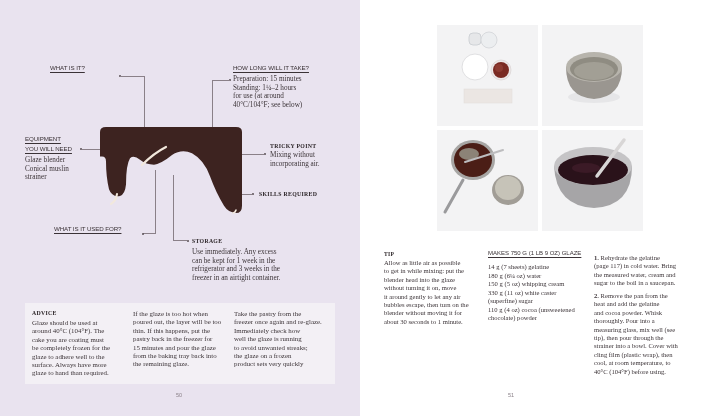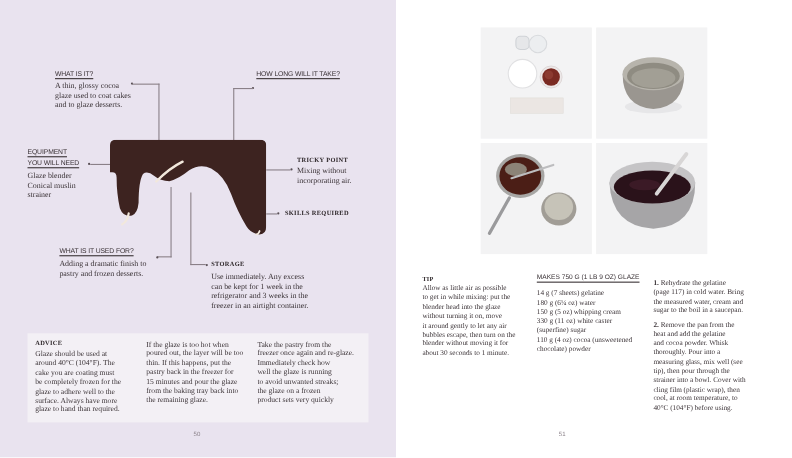--- a/index.html
+++ b/index.html
@@ -22,27 +22,28 @@
   .r-head { position:absolute; font-family:"Liberation Serif", serif; font-weight:bold; font-size:5.6px; letter-spacing:0.3px; color:#2d2629; }
   .makes-head { position:absolute; font-family:"Liberation Sans", sans-serif; font-size:6px; color:#3a3236; text-decoration:underline; text-underline-offset:2px; white-space:nowrap; }
   .step-num { font-weight:bold; }
 </style>
 </head>
 <body>
 
 <div class="page-left">
 
   <div class="sec-head" style="left:50px;top:64px;">WHAT IS IT?</div>
-  <div class="body-text" style="left:50px;top:74px;">A thin, glossy cocoa
-glaze used to coat cakes
-and to glaze desserts.</div>
   <div class="dot" style="left:119px;top:75px;"></div>
   <div class="leader" style="left:120px;top:76px;width:25px;height:52px;border-top-width:1px;border-right-width:1px;"></div>
 
   <div class="sec-head" style="left:233px;top:64px;">HOW LONG WILL IT TAKE?</div>
+  <div class="body-text" style="left:233px;top:75px;">Preparation: 15 minutes
+Standing: 1¼–2 hours
+for use (at around
+40°C/104°F; see below)</div>
   <div class="dot" style="left:229px;top:79px;"></div>
   <div class="leader" style="left:212px;top:80px;width:18px;height:48px;border-top-width:1px;border-left-width:1px;"></div>
 
   <div class="sec-head" style="left:25px;top:135px;">EQUIPMENT</div>
   <div class="sec-head" style="left:25px;top:145px;">YOU WILL NEED</div>
   <div class="body-text" style="left:25px;top:156px;">Glaze blender
 Conical muslin
 strainer</div>
   <div class="dot" style="left:80px;top:148px;"></div>
   <div class="leader" style="left:82px;top:149px;width:20px;height:0;border-top-width:1px;"></div>
@@ -58,22 +59,20 @@
   <div class="body-text" style="left:270px;top:151px;">Mixing without
 incorporating air.</div>
   <div class="leader" style="left:242px;top:154px;width:22px;height:0;border-top-width:1px;"></div>
   <div class="dot" style="left:264px;top:153px;"></div>
 
   <div class="bold-head" style="left:259px;top:191px;">SKILLS REQUIRED</div>
   <div class="leader" style="left:242px;top:194px;width:10px;height:0;border-top-width:1px;"></div>
   <div class="dot" style="left:252px;top:193px;"></div>
 
   <div class="sec-head" style="left:54px;top:225px;">WHAT IS IT USED FOR?</div>
-  <div class="body-text" style="left:54px;top:236px;">Adding a dramatic finish to
-pastry and frozen desserts.</div>
   <div class="leader" style="left:143px;top:170px;width:13px;height:64px;border-right-width:1px;border-bottom-width:1px;"></div>
   <div class="dot" style="left:142px;top:233px;"></div>
 
   <div class="bold-head" style="left:192px;top:238px;">STORAGE</div>
   <div class="body-text" style="left:192px;top:248px;">Use immediately. Any excess
 can be kept for 1 week in the
 refrigerator and 3 weeks in the
 freezer in an airtight container.</div>
   <div class="leader" style="left:173px;top:175px;width:14px;height:66px;border-left-width:1px;border-bottom-width:1px;"></div>
   <div class="dot" style="left:187px;top:240px;"></div>

